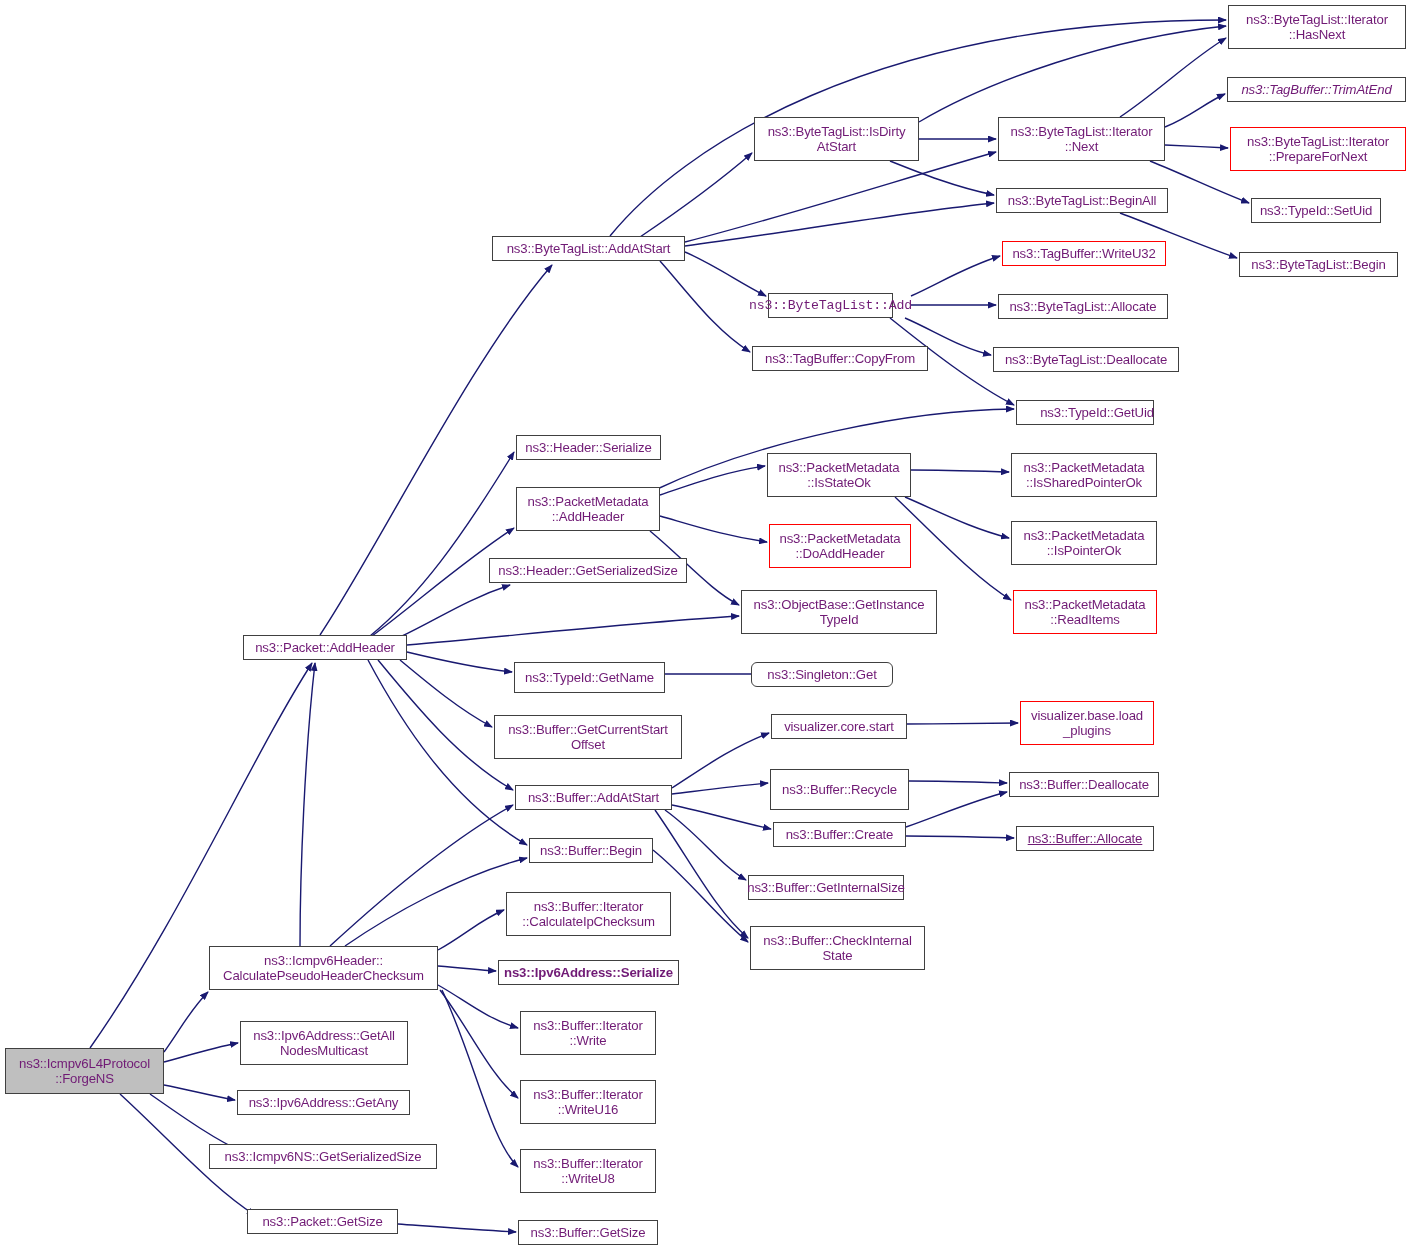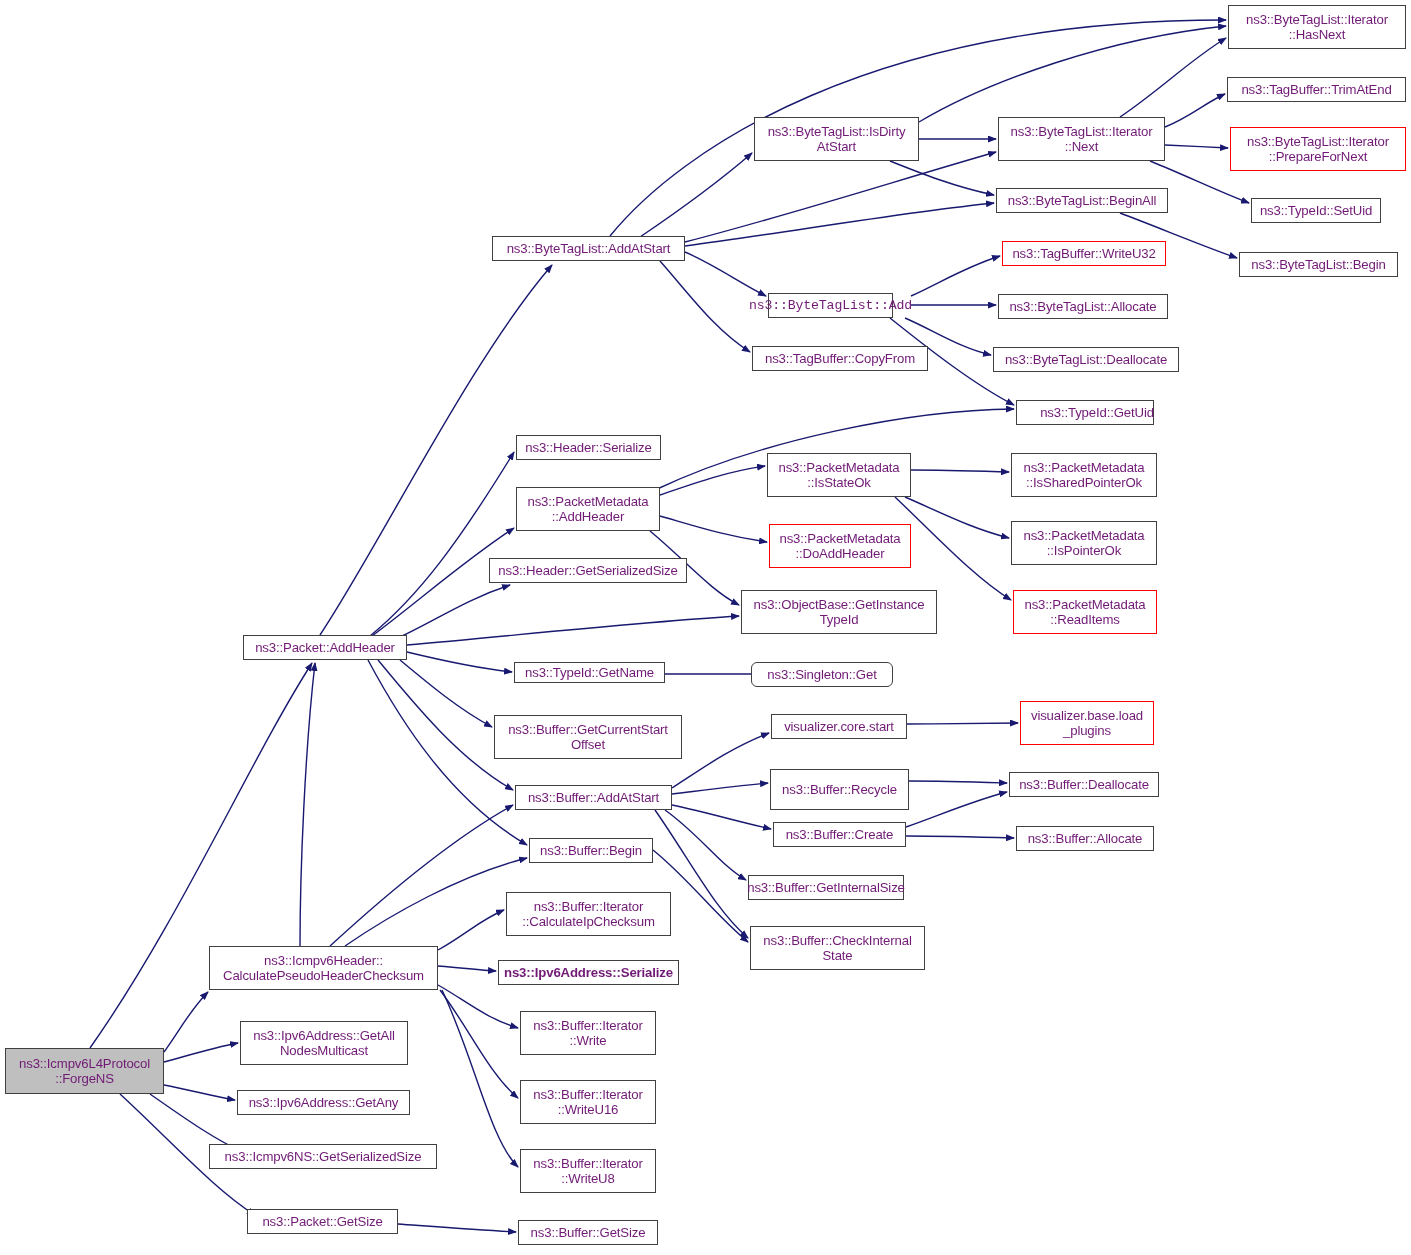--- a/index.html
+++ b/index.html
@@ -113,21 +113,21 @@
       <div class="node" style="left: 240px; top: 1021px; width: 168px; height: 44px;">ns3::Ipv6Address::GetAll
 NodesMulticast</div>
       <div class="node" style="left: 237px; top: 1090px; width: 173px; height: 25px;">ns3::Ipv6Address::GetAny</div>
       <div class="node" style="left: 209px; top: 1144px; width: 228px; height: 25px;">ns3::Icmpv6NS::GetSerializedSize</div>
       <div class="node" style="left: 247px; top: 1209px; width: 151px; height: 25px;">ns3::Packet::GetSize</div>
       <div class="node" style="left: 492px; top: 236px; width: 193px; height: 25px;">ns3::ByteTagList::AddAtStart</div>
       <div class="node" style="left: 516px; top: 435px; width: 145px; height: 25px;">ns3::Header::Serialize</div>
       <div class="node" style="left: 516px; top: 487px; width: 144px; height: 44px;">ns3::PacketMetadata
 ::AddHeader</div>
       <div class="node" style="left: 489px; top: 558px; width: 198px; height: 25px;">ns3::Header::GetSerializedSize</div>
-      <div class="node" style="left: 514px; top: 662px; width: 151px; height: 21px;">ns3::TypeId::GetName</div>
+      <div class="node" style="left: 514px; top: 662px; width: 151px; height: 31px;">ns3::TypeId::GetName</div>
       <div class="node" style="left: 494px; top: 715px; width: 188px; height: 44px;">ns3::Buffer::GetCurrentStart
 Offset</div>
       <div class="node" style="left: 515px; top: 785px; width: 157px; height: 25px;">ns3::Buffer::AddAtStart</div>
       <div class="node" style="left: 529px; top: 838px; width: 124px; height: 25px;">ns3::Buffer::Begin</div>
       <div class="node" style="left: 506px; top: 892px; width: 165px; height: 44px;">ns3::Buffer::Iterator
 ::CalculateIpChecksum</div>
       <div class="node" style="left: 498px; top: 960px; width: 181px; height: 25px; font-weight: bold;">ns3::Ipv6Address::Serialize</div>
       <div class="node" style="left: 520px; top: 1011px; width: 136px; height: 44px;">ns3::Buffer::Iterator
 ::Write</div>
       <div class="node" style="left: 520px; top: 1080px; width: 136px; height: 44px;">ns3::Buffer::Iterator
@@ -161,22 +161,22 @@
       <div class="node" style="left: 1016px; top: 400px; width: 138px; height: 25px; padding-left: 24px;">ns3::TypeId::GetUid</div>
       <div class="node" style="left: 1011px; top: 453px; width: 146px; height: 44px;">ns3::PacketMetadata
 ::IsSharedPointerOk</div>
       <div class="node" style="left: 1011px; top: 521px; width: 146px; height: 44px;">ns3::PacketMetadata
 ::IsPointerOk</div>
       <div class="node red" style="left: 1013px; top: 590px; width: 144px; height: 44px;">ns3::PacketMetadata
 ::ReadItems</div>
       <div class="node red" style="left: 1020px; top: 701px; width: 134px; height: 44px;">visualizer.base.load
 _plugins</div>
       <div class="node" style="left: 1009px; top: 772px; width: 150px; height: 25px;">ns3::Buffer::Deallocate</div>
-      <div class="node" style="left: 1016px; top: 826px; width: 138px; height: 25px;">ns3::Buffer::Allocate</div>
+      <div class="node" style="left: 1016px; top: 826px; width: 138px; height: 25px; text-decoration: underline;">ns3::Buffer::Allocate</div>
       <div class="node" style="left: 1228px; top: 5px; width: 178px; height: 44px;">ns3::ByteTagList::Iterator
 ::HasNext</div>
-      <div class="node" style="left: 1227px; top: 77px; width: 179px; height: 25px;">ns3::TagBuffer::TrimAtEnd</div>
+      <div class="node" style="left: 1227px; top: 77px; width: 179px; height: 25px; font-style: italic;">ns3::TagBuffer::TrimAtEnd</div>
       <div class="node red" style="left: 1230px; top: 127px; width: 176px; height: 44px;">ns3::ByteTagList::Iterator
 ::PrepareForNext</div>
       <div class="node" style="left: 1251px; top: 198px; width: 130px; height: 25px;">ns3::TypeId::SetUid</div>
       <div class="node" style="left: 1239px; top: 252px; width: 159px; height: 25px;">ns3::ByteTagList::Begin</div>
     </div>
 </div>
 
 </body></html>

